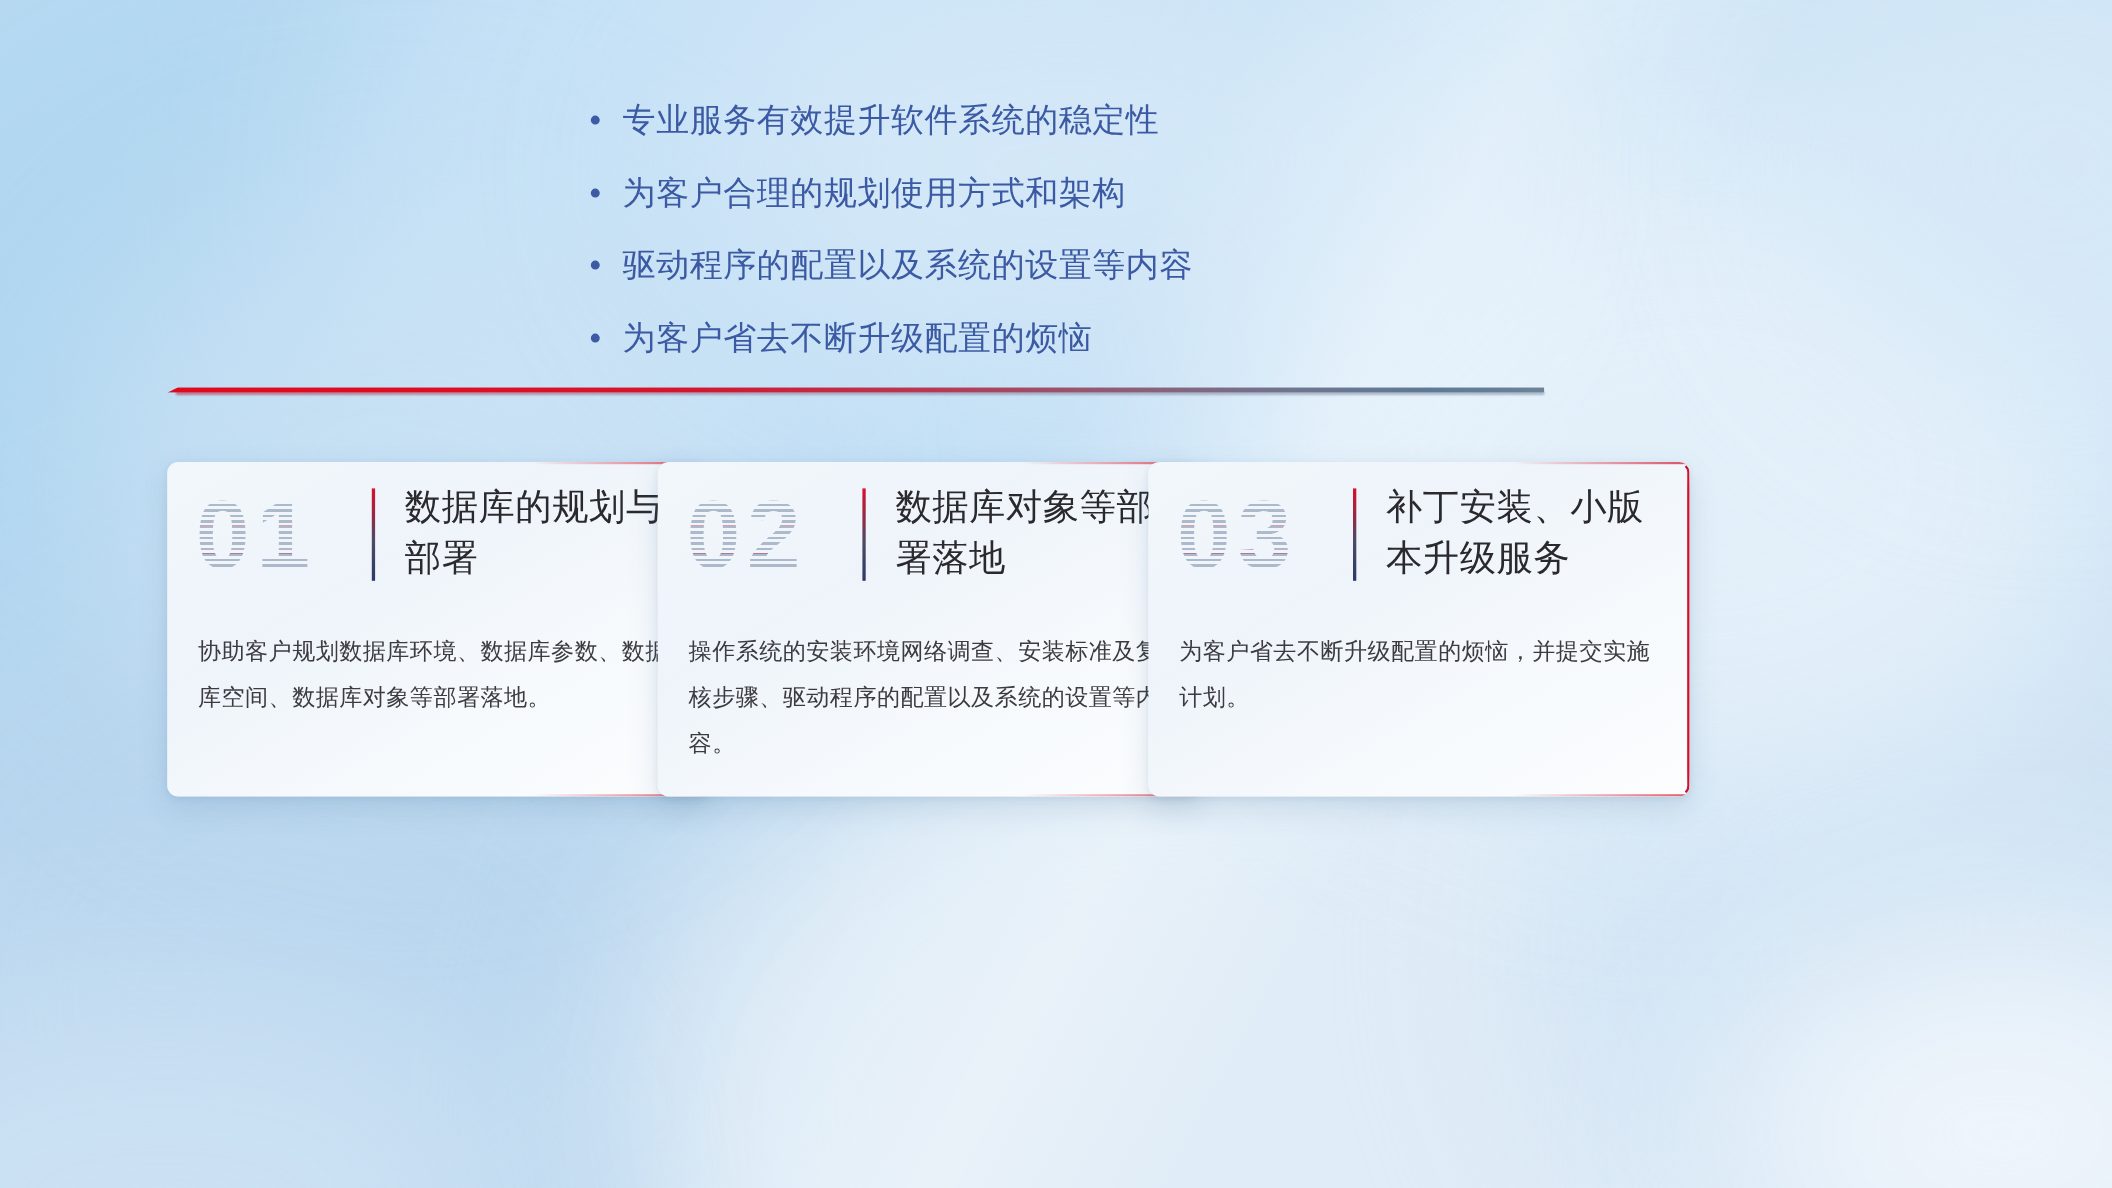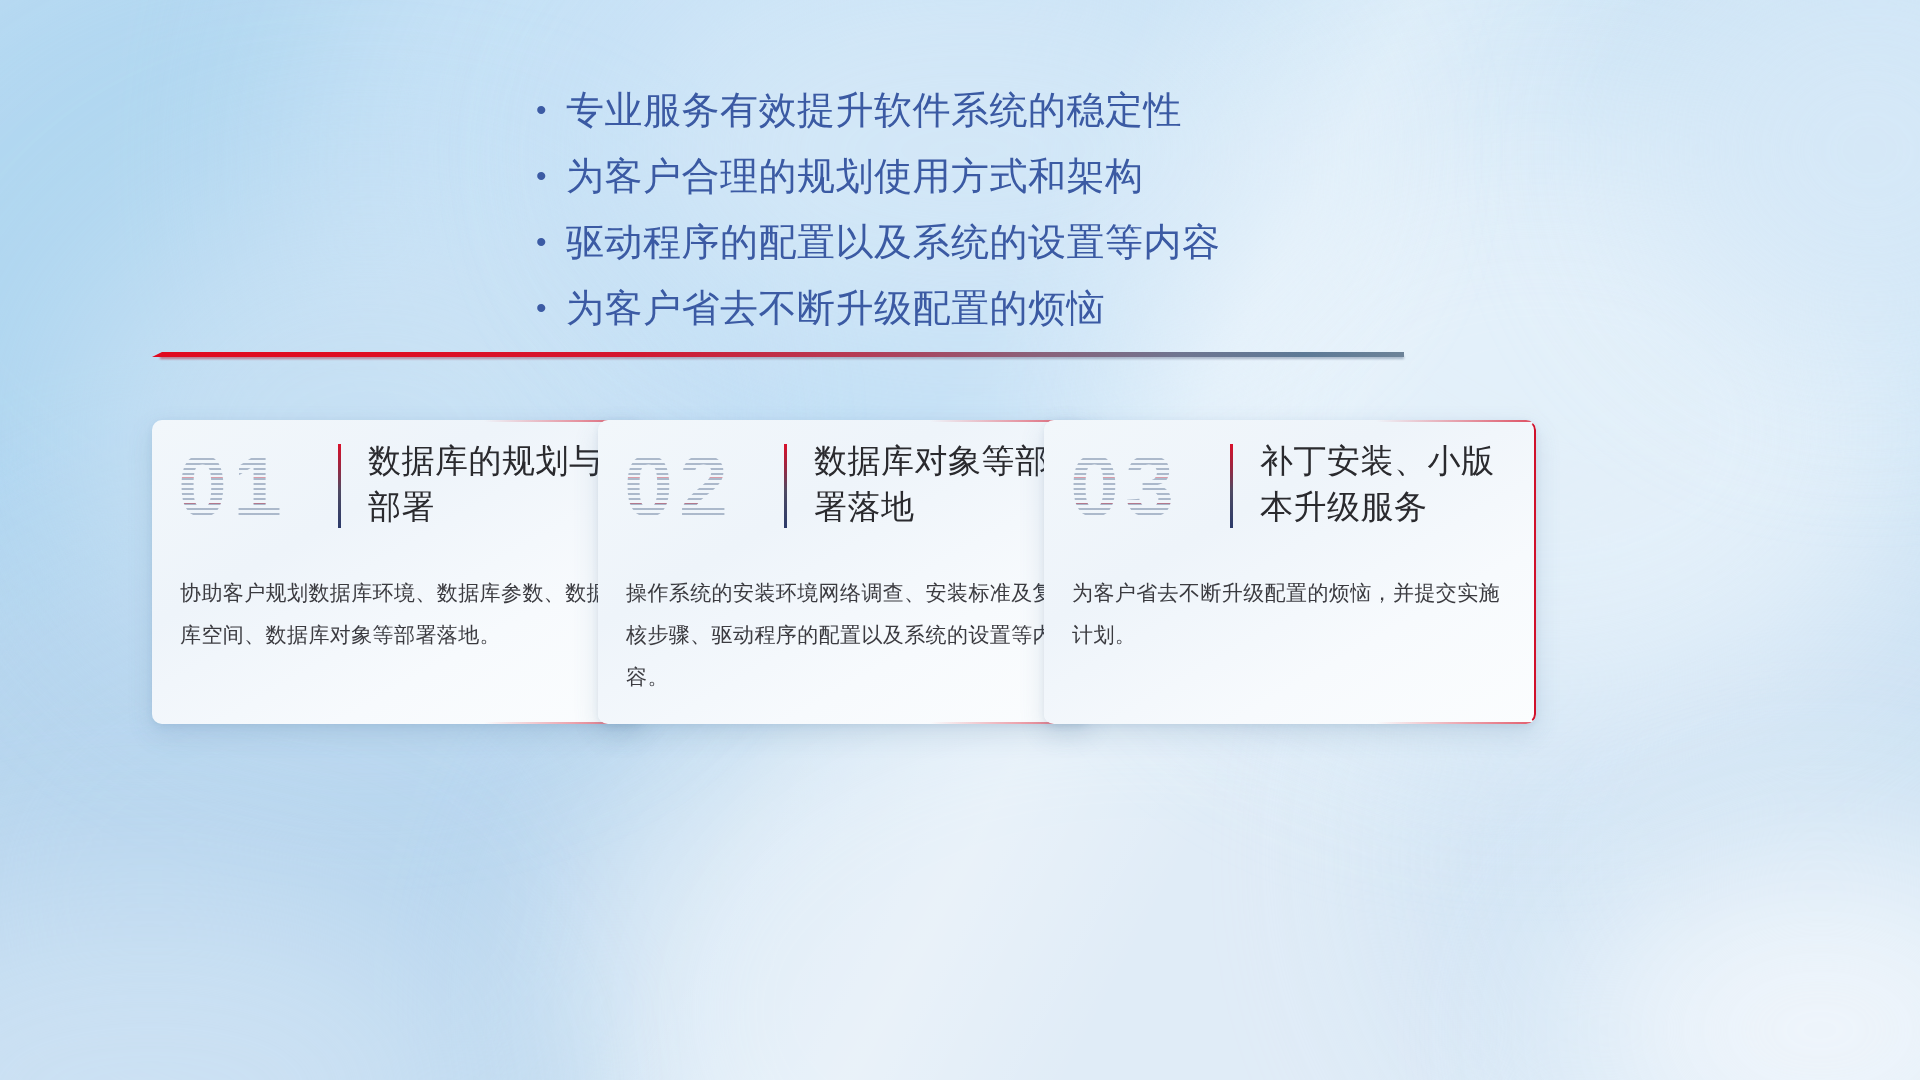--- a/index.html
+++ b/index.html
@@ -37,21 +37,21 @@
   #bullets {
     position:absolute; left:536px; top:88px; z-index:3;
     font-size:30px; color:#3c5ba4; line-height:1;
   }
   .bullet-row { display:flex; align-items:flex-start; margin-bottom:22px; }
   .bullet-dot {
     width:30px; flex:0 0 30px; text-align:left;
     font-size:30px; line-height:44px; color:#3c5ba4;
   }
   .bullet-text {
-    font-size:38px; line-height:44px; color:#3b5aa3;
+    font-size:30px; line-height:44px; color:#3b5aa3;
     letter-spacing:.5px; white-space:nowrap;
   }
 
   
   #divider {
     position:absolute; left:152px; top:348px; width:1252px; height:12px; z-index:3;
   }
   #divider .top {
     position:absolute; left:0; top:4px; width:100%; height:5px;
     background:linear-gradient(90deg,

